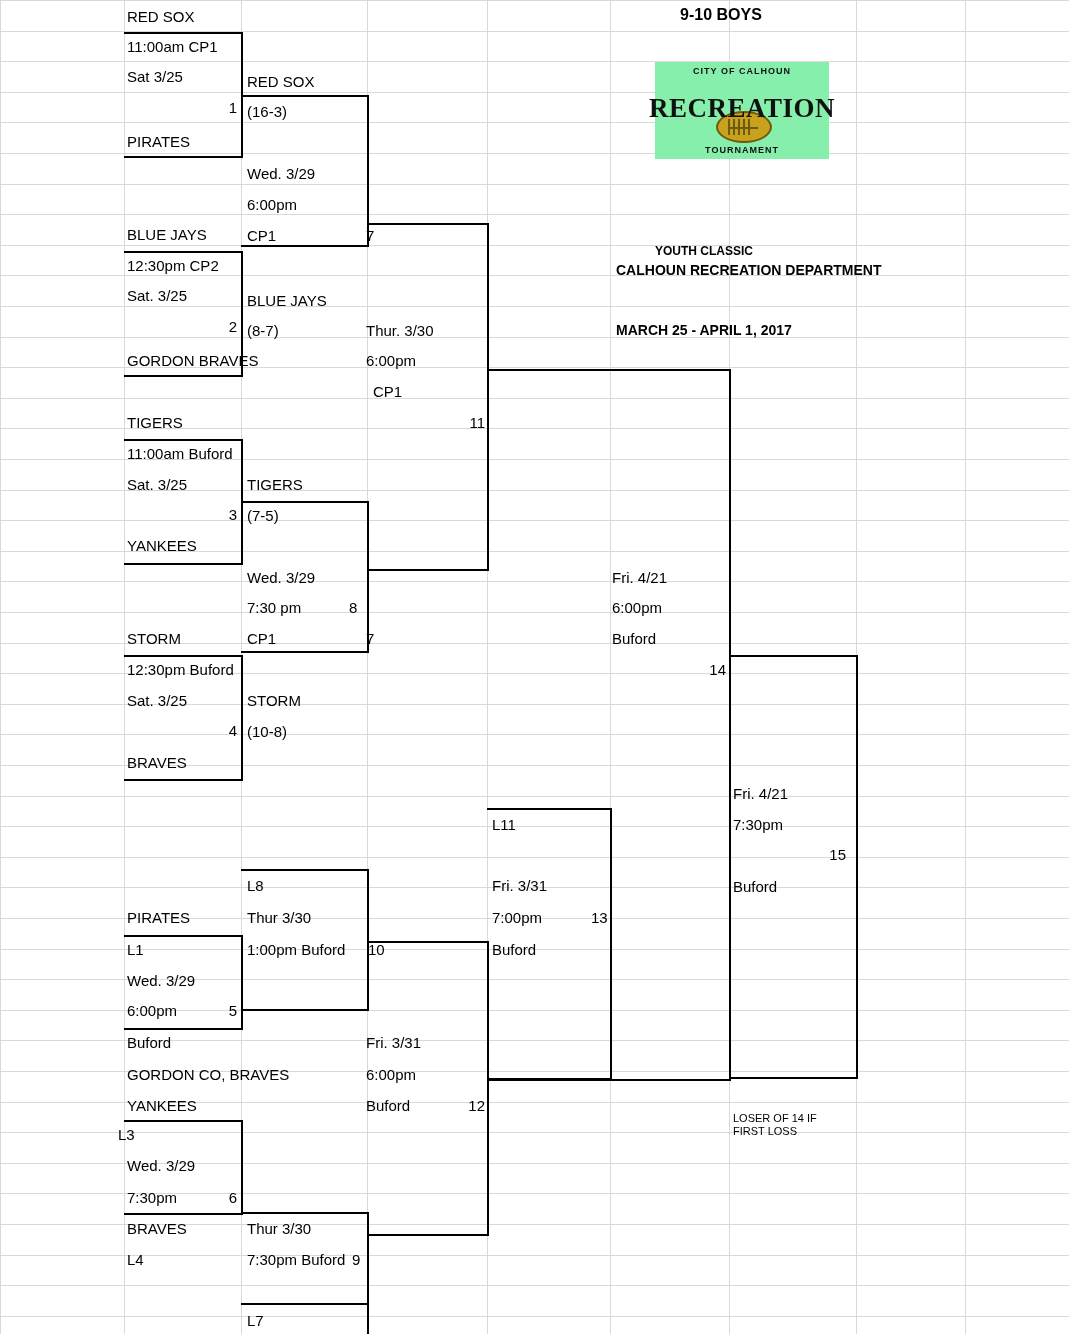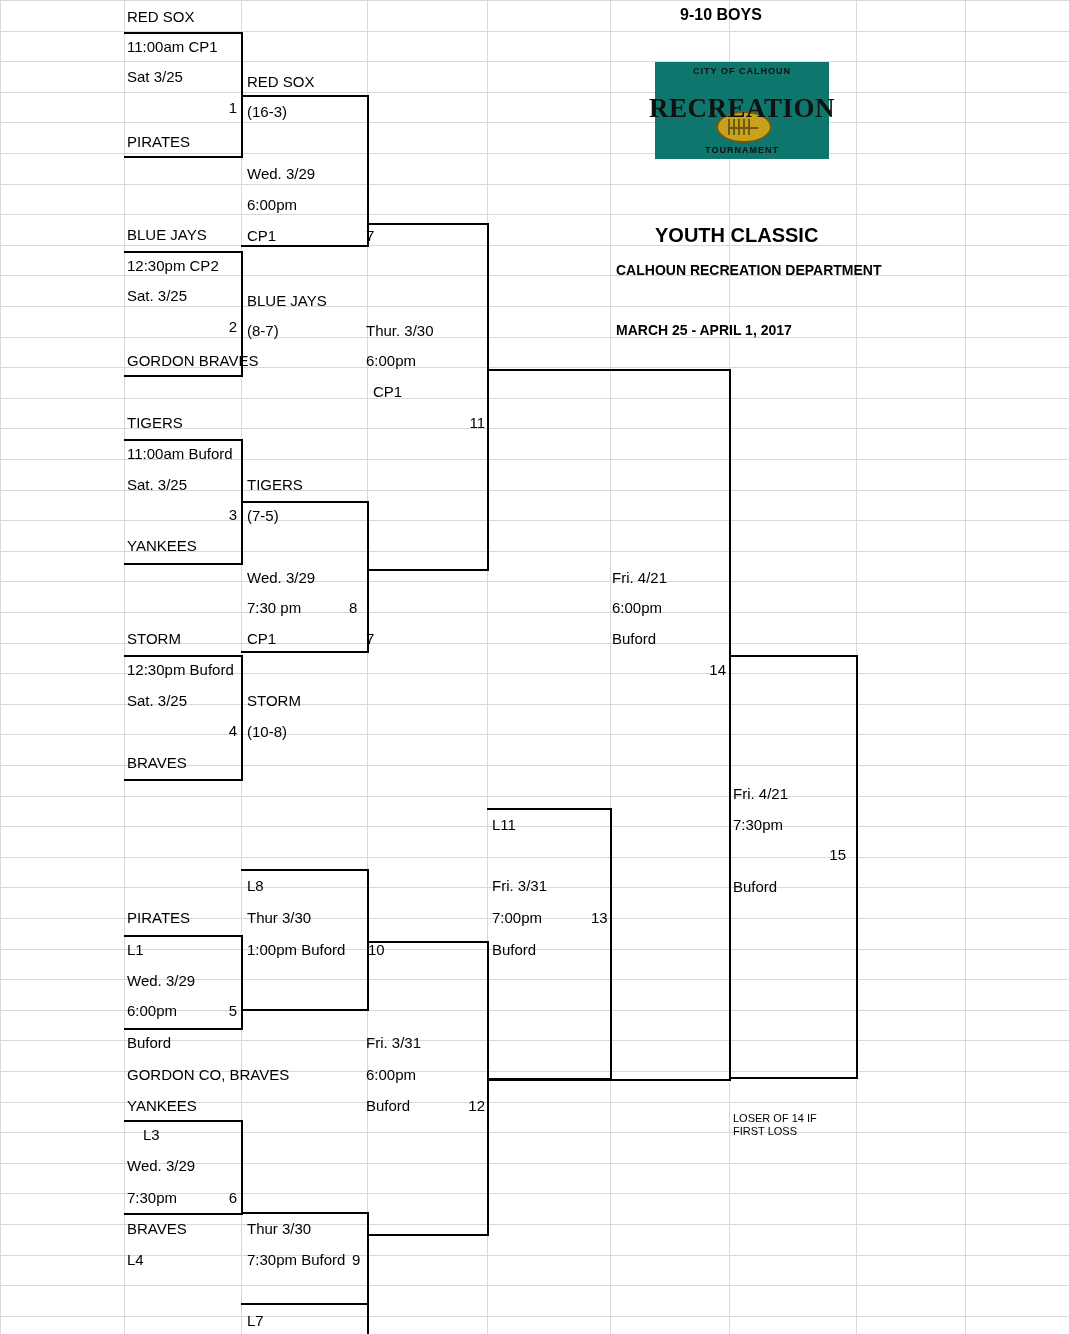--- a/index.html
+++ b/index.html
@@ -36,21 +36,21 @@
   .small{font-size:11px;line-height:13px;white-space:normal;}
 
   
   .ln{position:absolute;background:#000;}
   .ln.h{height:2px;}
   .ln.v{width:2px;}
 
   
   .logo{
     position:absolute;
-    background:#0f766e;
+    background:#86efac;
     border:0;
     display:flex;
     align-items:center;
     justify-content:center;
     flex-direction:column;
   }
   .logo-inner{
     position:relative;
     width:174px;height:97px;
     display:flex;align-items:center;justify-content:center;
@@ -165,21 +165,21 @@
 
   <div class="logo" style="left:655px;top:62px;width:174px;height:97px;">
     <div class="logo-inner">
       <div class="logo-arc-top">CITY OF CALHOUN</div>
       <div class="logo-ball"></div>
       <div class="logo-word">RECREATION</div>
       <div class="logo-arc-bot">TOURNAMENT</div>
     </div>
   </div>
 
-  <div class="cell b" style="left:655px;top:220px;font-size:20px;">YOUTH CLASSIC</div>
+  <div class="cell b" style="left:655px;top:236px;font-size:12px;">YOUTH CLASSIC</div>
   <div class="cell b" style="left:616px;top:255px;font-size:14px;">CALHOUN RECREATION DEPARTMENT</div>
   <div class="cell b" style="left:616px;top:315px;font-size:14px;">MARCH 25 - APRIL 1, 2017</div>
 
   <div class="cell" style="left:127px;top:2px;">RED SOX</div>
   <div class="cell" style="left:127px;top:32px;">11:00am CP1</div>
   <div class="cell" style="left:127px;top:62px;">Sat 3/25</div>
   <div class="cell right" style="left:127px;top:93px;width:110px;">1</div>
   <div class="cell" style="left:127px;top:127px;">PIRATES</div>
   <div class="ln h" style="left:124px;top:32px;width:119px;"></div>
   <div class="ln v" style="left:241px;top:32px;height:126px;"></div>
@@ -297,21 +297,21 @@
   <div class="cell" style="left:492px;top:810px;">L11</div>
   <div class="cell" style="left:492px;top:871px;">Fri. 3/31</div>
   <div class="cell" style="left:492px;top:903px;">7:00pm</div>
   <div class="cell" style="left:591px;top:903px;">13</div>
   <div class="cell" style="left:492px;top:935px;">Buford</div>
   <div class="ln h" style="left:487px;top:808px;width:125px;"></div>
   <div class="ln v" style="left:610px;top:808px;height:272px;"></div>
   <div class="ln h" style="left:487px;top:1078px;width:125px;"></div>
 
   <div class="cell" style="left:127px;top:1091px;">YANKEES</div>
-  <div class="cell" style="left:143px;top:1120px;">L3</div>
+  <div class="cell" style="left:118px;top:1120px;">L3</div>
   <div class="cell" style="left:127px;top:1151px;">Wed. 3/29</div>
   <div class="cell" style="left:127px;top:1183px;">7:30pm</div>
   <div class="cell right" style="left:127px;top:1183px;width:110px;">6</div>
   <div class="cell" style="left:127px;top:1214px;">BRAVES</div>
   <div class="cell" style="left:127px;top:1245px;">L4</div>
   <div class="ln h" style="left:124px;top:1120px;width:119px;"></div>
   <div class="ln v" style="left:241px;top:1120px;height:95px;"></div>
   <div class="ln h" style="left:124px;top:1213px;width:119px;"></div>
 
   <div class="cell" style="left:247px;top:1214px;">Thur 3/30</div>

